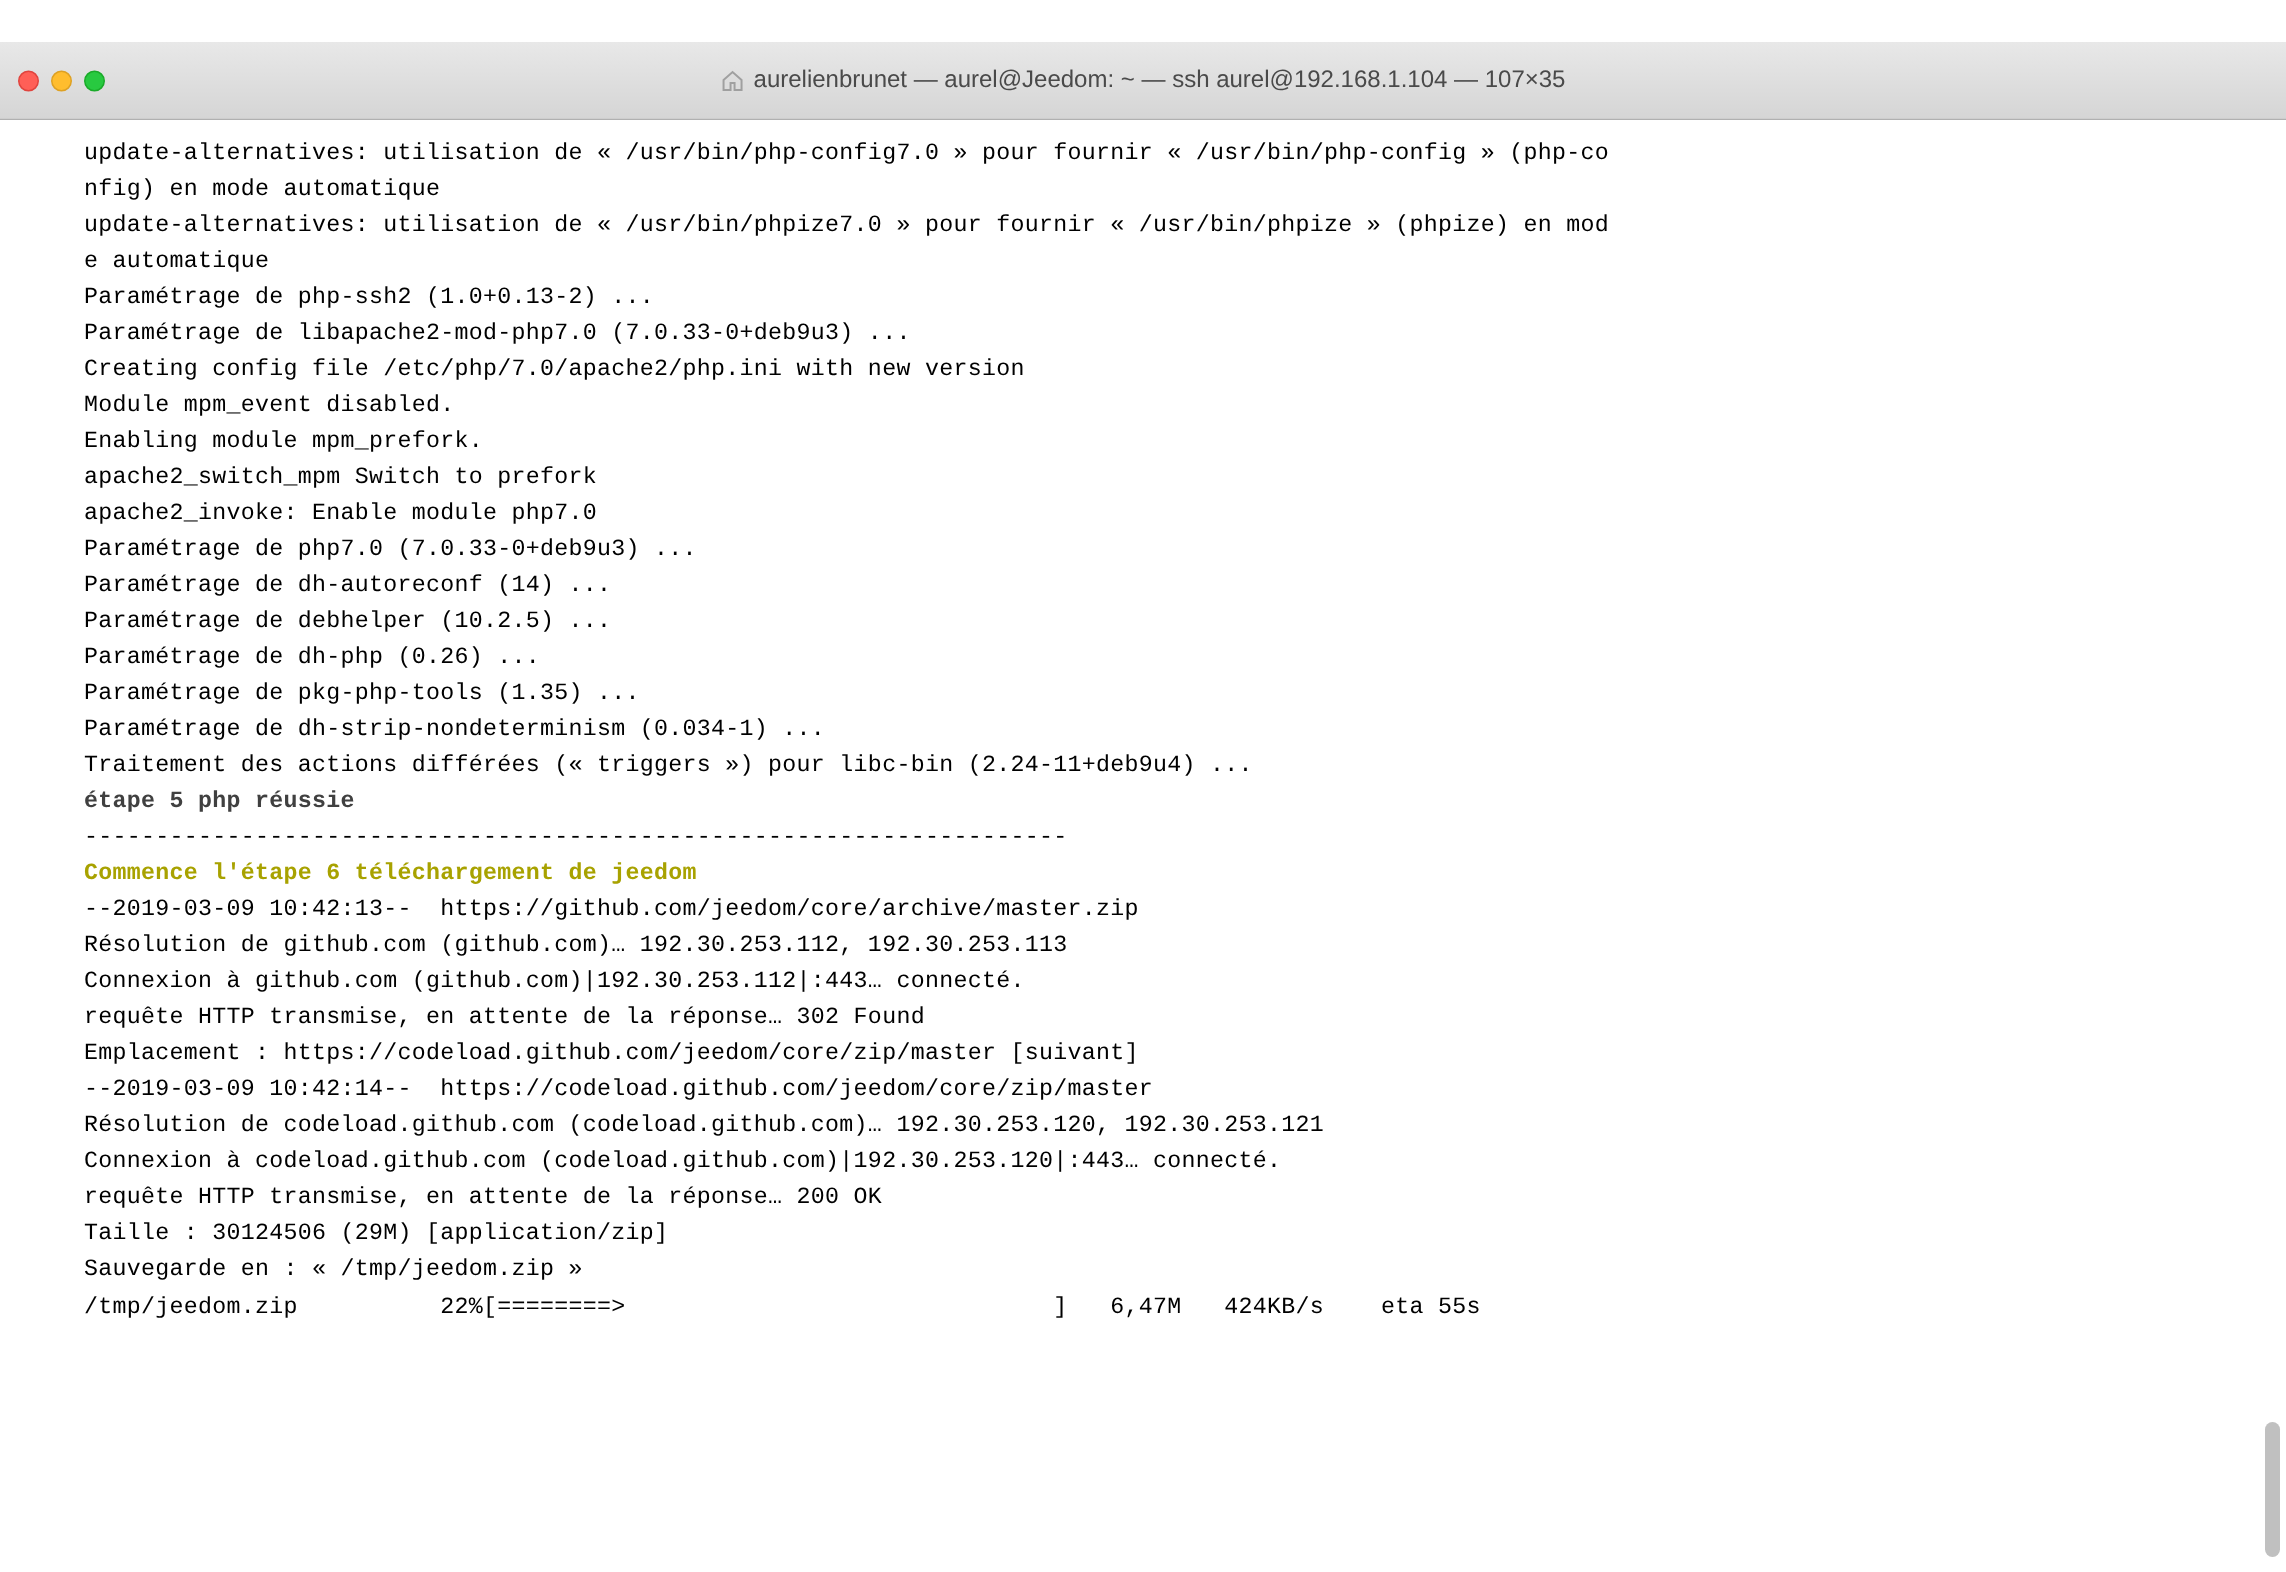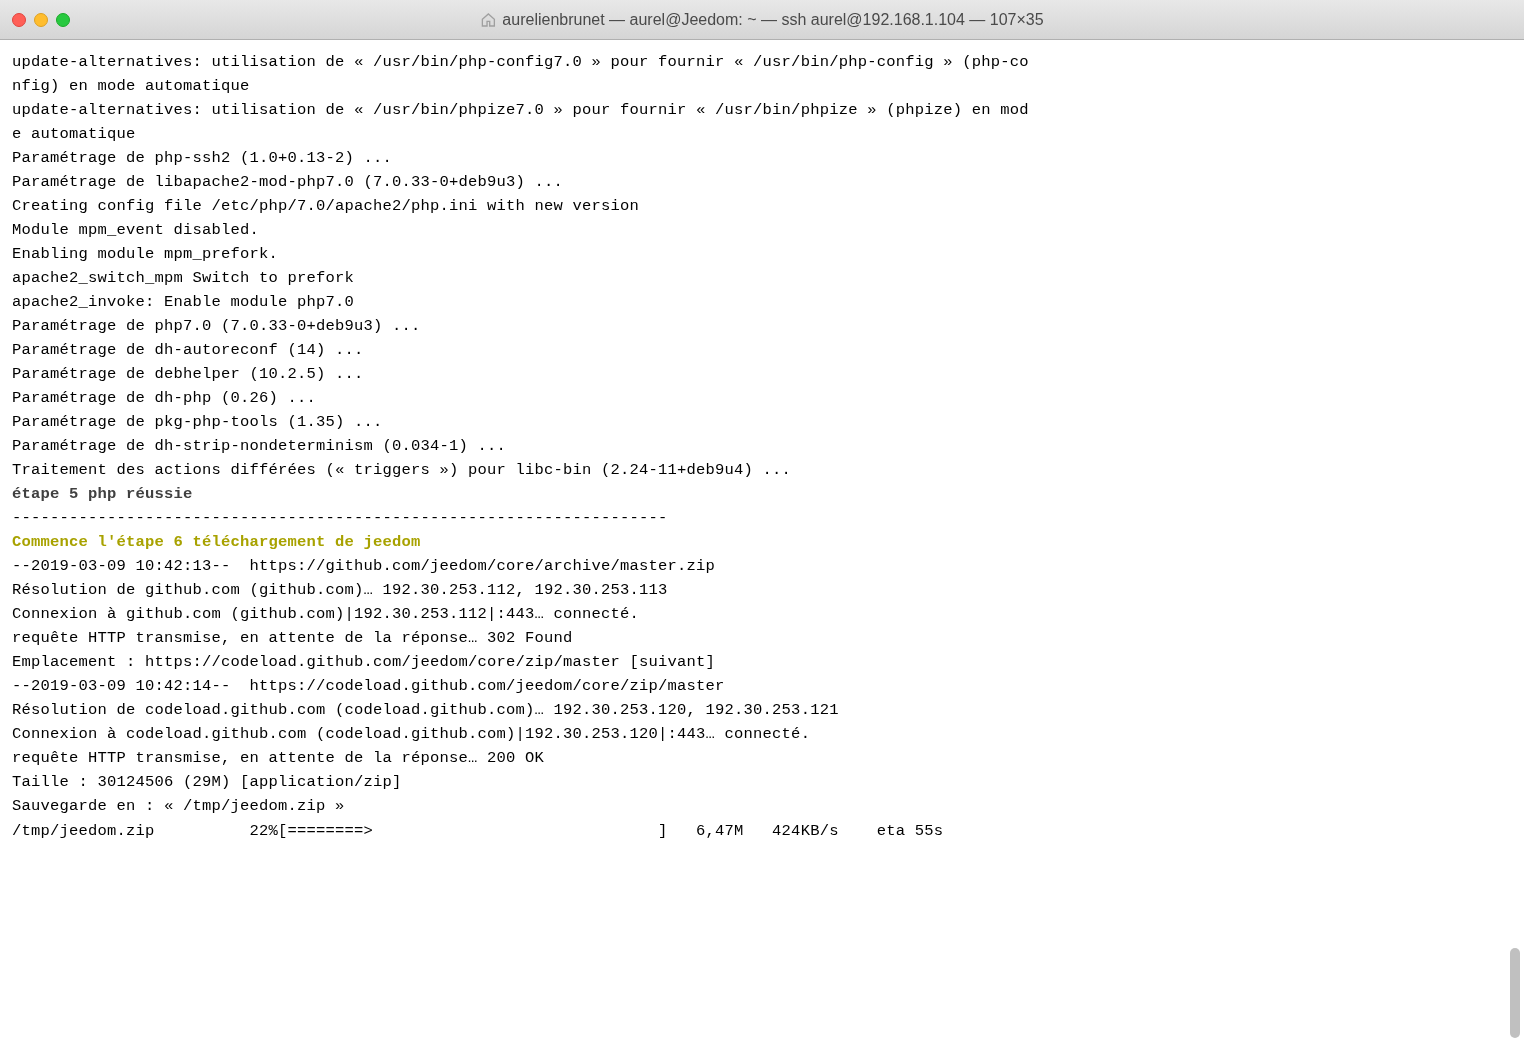--- a/index.html
+++ b/index.html
@@ -6,27 +6,28 @@
     body {
       font-family: 'Menlo', 'Monaco', 'Courier New', monospace;
       font-size: 15.5px;
       background: #ffffff;
       color: #000000;
       width: 1524px;
       height: 1048px;
       overflow: hidden;
     }
     .titlebar {
-      height: 40px;
+      height: 52px;
       background: linear-gradient(to bottom, #e8e8e8, #d5d5d5);
       border-bottom: 1px solid #b0b0b0;
       display: flex;
       align-items: center;
       padding: 0 12px;
       position: relative;
+      margin-top: 28px;
     }
     .traffic-lights {
       display: flex;
       gap: 8px;
       align-items: center;
     }
     .traffic-light {
       width: 14px;
       height: 14px;
       border-radius: 50%;
@@ -50,21 +51,21 @@
       width: 16px;
       height: 16px;
       opacity: 0.6;
     }
     .terminal {
       padding: 10px 12px;
       line-height: 1.55;
       white-space: pre;
       letter-spacing: 0.2px;
     }
-    .line { display: block; }
+    .line { display: block; margin-left: 44px; }
     .green { color: #404040; font-weight: bold; }
     .olive { color: #a8a200; font-weight: bold; font-family: Liberation Mono, monospace; }
     .scrollbar-track {
       position: absolute;
       right: 2px;
       top: 40px;
       bottom: 0;
       width: 14px;
     }
     .scrollbar-thumb {

